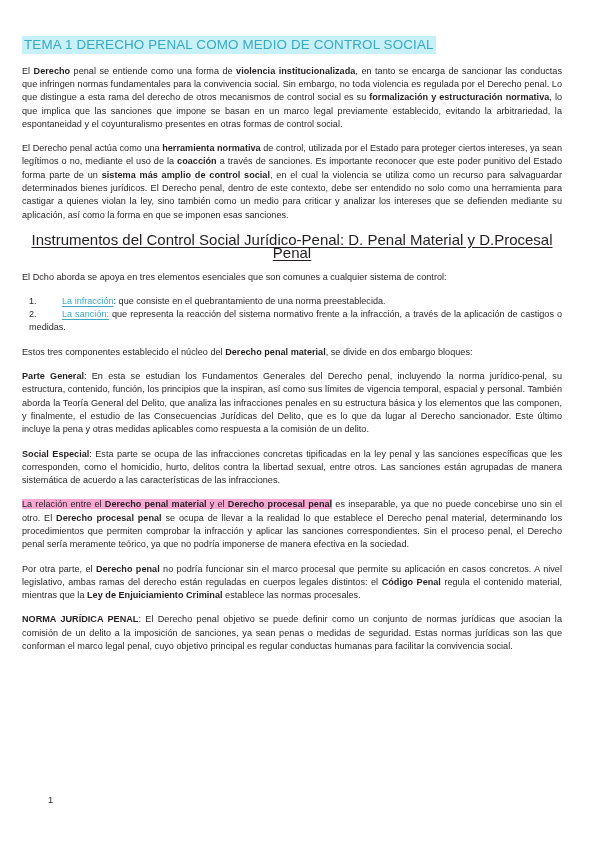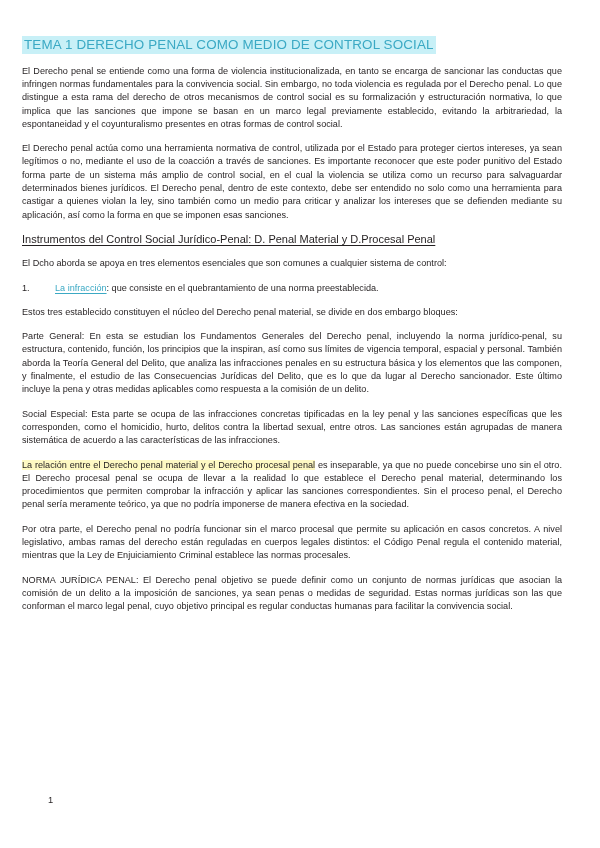--- a/index.html
+++ b/index.html
@@ -38,31 +38,32 @@
     -webkit-box-decoration-break: clone;
   }
   p.body-par {
     font-size: 9.1px;
     line-height: 13.3px;
     text-align: justify;
     margin: 0 0 11px 0;
     color: #231f20;
     letter-spacing: 0.02px;
   }
-  .b { font-weight: normal; }
+  .b { font-weight: bold; }
   .section-heading {
-    font-size: 11px;
+    font-size: 15px;
     line-height: 13.3px;
+    text-align: center;
     text-decoration: underline;
     text-underline-offset: 2px;
     margin: 0 0 11px 0;
     color: #231f20;
   }
   .num-list {
-    margin: 0 0 11px 0;
+    margin: 0 0 11px 7px;
     padding: 0;
     list-style: none;
   }
   .num-list li {
     font-size: 9.1px;
     line-height: 13.3px;
     text-align: justify;
     position: relative;
     padding-left: 0;
     color: #231f20;
@@ -71,21 +72,21 @@
     display: inline-block;
     width: 33px;
     color: #231f20;
   }
   .term {
     color: #3ba9c4;
     text-decoration: underline;
     text-underline-offset: 1.5px;
   }
   .hl-cyan {
-    background: #fef9c3;
+    background: #f9a8d4;
     box-decoration-break: clone;
     -webkit-box-decoration-break: clone;
   }
   .page-number {
     position: absolute;
     left: 48px;
     top: 795px;
     font-size: 9.3px;
     color: #231f20;
   }
@@ -100,23 +101,24 @@
   <p class="body-par"><span>El </span><span class="b">Derecho</span><span> penal se entiende como una forma de </span><span class="b">violencia institucionalizada</span><span>, en tanto se encarga de sancionar las conductas que infringen normas fundamentales para la convivencia social. Sin embargo, no toda violencia es regulada por el Derecho penal. Lo que distingue a esta rama del derecho de otros mecanismos de control social es su </span><span class="b">formalización y estructuración normativa</span><span>, lo que implica que las sanciones que impone se basan en un marco legal previamente establecido, evitando la arbitrariedad, la espontaneidad y el coyunturalismo presentes en otras formas de control social.</span></p>
 
   <p class="body-par"><span>El Derecho penal actúa como una </span><span class="b">herramienta normativa</span><span> de control, utilizada por el Estado para proteger ciertos intereses, ya sean legítimos o no, mediante el uso de la </span><span class="b">coacción</span><span> a través de sanciones. Es importante reconocer que este poder punitivo del Estado forma parte de un </span><span class="b">sistema más amplio de control social</span><span>, en el cual la violencia se utiliza como un recurso para salvaguardar determinados bienes jurídicos. El Derecho penal, dentro de este contexto, debe ser entendido no solo como una herramienta para castigar a quienes violan la ley, sino también como un medio para criticar y analizar los intereses que se defienden mediante su aplicación, así como la forma en que se imponen esas sanciones.</span></p>
 
   <div class="section-heading">Instrumentos del Control Social Jurídico-Penal: D. Penal Material y D.Procesal Penal</div>
 
   <p class="body-par">El Dcho aborda se apoya en tres elementos esenciales que son comunes a cualquier sistema de control:</p>
 
   <ul class="num-list">
     <li><span class="num">1.</span><span class="term">La infracción</span><span>: que consiste en el quebrantamiento de una norma preestablecida.</span></li>
+    <li><span class="num">2.</span><span class="term">La sanción:</span><span> que representa la reacción del sistema normativo frente a la infracción, a través de la aplicación de castigos o medidas.</span></li>
   </ul>
 
-  <p class="body-par"><span>Estos tres establecido constituyen el núcleo del </span><span class="b">Derecho penal material</span><span>, se divide en dos embargo bloques:</span></p>
+  <p class="body-par"><span>Estos tres componentes establecido el núcleo del </span><span class="b">Derecho penal material</span><span>, se divide en dos embargo bloques:</span></p>
 
   <p class="body-par"><span class="b">Parte General</span><span>: En esta se estudian los Fundamentos Generales del Derecho penal, incluyendo la norma jurídico-penal, su estructura, contenido, función, los principios que la inspiran, así como sus límites de vigencia temporal, espacial y personal. También aborda la Teoría General del Delito, que analiza las infracciones penales en su estructura básica y los elementos que las componen, y finalmente, el estudio de las Consecuencias Jurídicas del Delito, que es lo que da lugar al Derecho sancionador. Este último incluye la pena y otras medidas aplicables como respuesta a la comisión de un delito.</span></p>
 
   <p class="body-par"><span class="b">Social Especial</span><span>: Esta parte se ocupa de las infracciones concretas tipificadas en la ley penal y las sanciones específicas que les corresponden, como el homicidio, hurto, delitos contra la libertad sexual, entre otros. Las sanciones están agrupadas de manera sistemática de acuerdo a las características de las infracciones.</span></p>
 
   <p class="body-par"><span class="hl-cyan">La relación entre el </span><span class="hl-cyan b">Derecho penal material</span><span class="hl-cyan"> y el </span><span class="hl-cyan b">Derecho procesal penal</span><span> es inseparable, ya que no puede concebirse uno sin el otro. El </span><span class="b">Derecho procesal penal</span><span> se ocupa de llevar a la realidad lo que establece el Derecho penal material, determinando los procedimientos que permiten comprobar la infracción y aplicar las sanciones correspondientes. Sin el proceso penal, el Derecho penal sería meramente teórico, ya que no podría imponerse de manera efectiva en la sociedad.</span></p>
 
   <p class="body-par"><span>Por otra parte, el </span><span class="b">Derecho penal</span><span> no podría funcionar sin el marco procesal que permite su aplicación en casos concretos. A nivel legislativo, ambas ramas del derecho están reguladas en cuerpos legales distintos: el </span><span class="b">Código Penal</span><span> regula el contenido material, mientras que la </span><span class="b">Ley de Enjuiciamiento Criminal</span><span> establece las normas procesales.</span></p>
 
   <p class="body-par"><span class="b">NORMA JURÍDICA PENAL</span><span>: El Derecho penal objetivo se puede definir como un conjunto de normas jurídicas que asocian la comisión de un delito a la imposición de sanciones, ya sean penas o medidas de seguridad. Estas normas jurídicas son las que conforman el marco legal penal, cuyo objetivo principal es regular conductas humanas para facilitar la convivencia social.</span></p>

